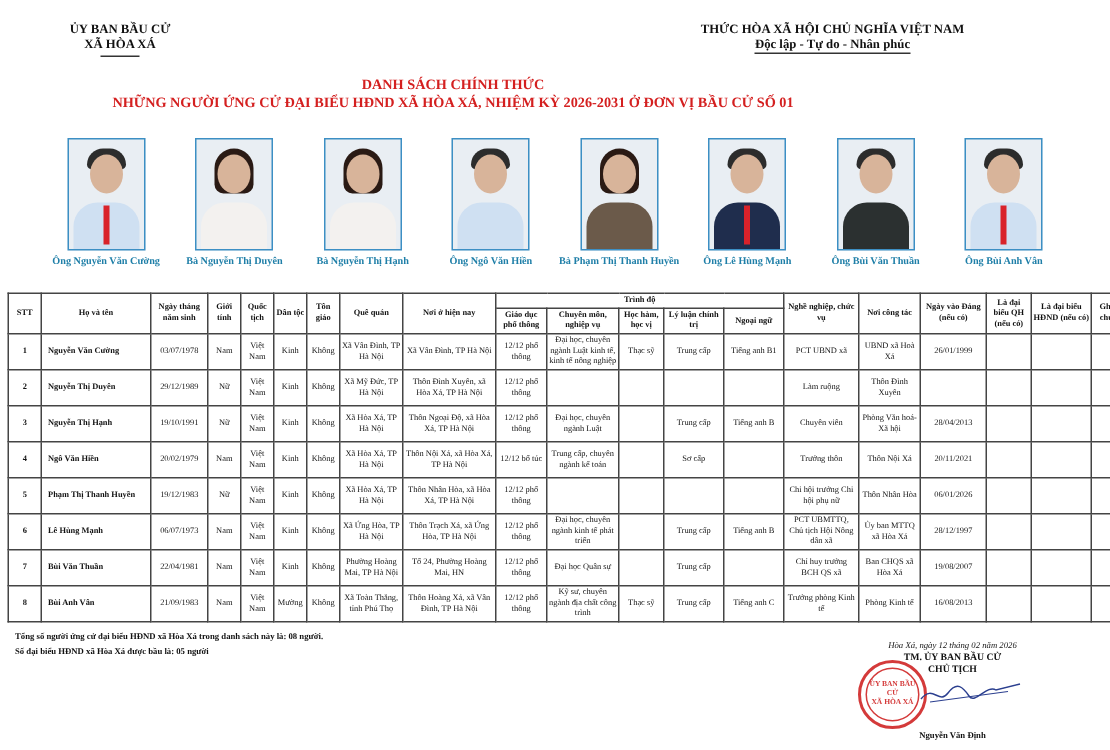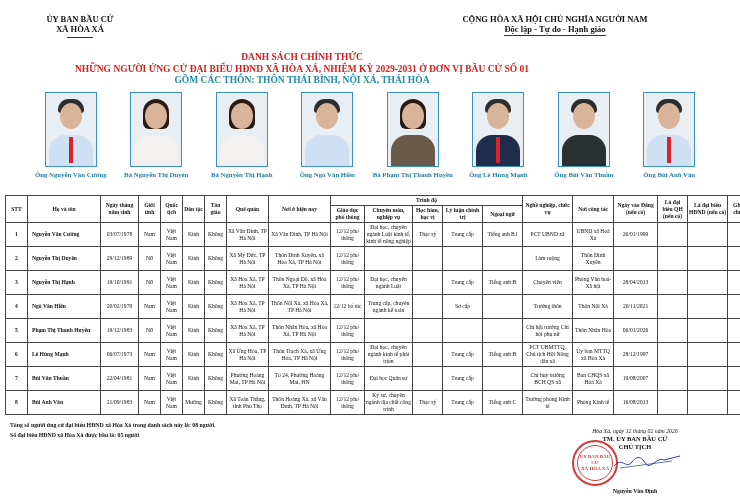--- a/index.html
+++ b/index.html
@@ -37,28 +37,27 @@
 </head>
 <body>
 
 <div class="hdr-left">
   <div>ỦY BAN BẦU CỬ</div>
   <div>XÃ HÒA XÁ</div>
   <div class="rule"></div>
 </div>
 
 <div class="hdr-right">
-  <div>CỘNG HÒA XÃ HỘI CHỦ NGHĨA NGƯỜI NAM</div>
-  <div><span class="motto">Độc lập - Tự do - Hạnh giáo</span></div>
+  <div>THỨC HÒA XÃ HỘI CHỦ NGHĨA VIỆT NAM</div>
+  <div><span class="motto">Độc lập - Tự do - Nhân phúc</span></div>
 </div>
 
 <div class="title-block">
   <div class="red">DANH SÁCH CHÍNH THỨC</div>
-  <div class="red">NHỮNG NGƯỜI ỨNG CỬ ĐẠI BIỂU HĐND XÃ HÒA XÁ, NHIỆM KỲ 2029-2031 Ở ĐƠN VỊ BẦU CỬ SỐ 01</div>
-  <div class="blue">GỒM CÁC THÔN: THÔN THÁI BÌNH, NỘI XÁ, THÁI HÒA</div>
+  <div class="red">NHỮNG NGƯỜI ỨNG CỬ ĐẠI BIỂU HĐND XÃ HÒA XÁ, NHIỆM KỲ 2026-2031 Ở ĐƠN VỊ BẦU CỬ SỐ 01</div>
 </div>
 
 <div class="photos" id="photos">
     <div class="photo-card">
       <div class="photo-frame">
         <div class="body" style="background:#cfe0f2"></div>
         <div class="tie"></div>
         <div class="hair" style="background:#2c2c2c"></div>
         <div class="head"></div>
       </div>

